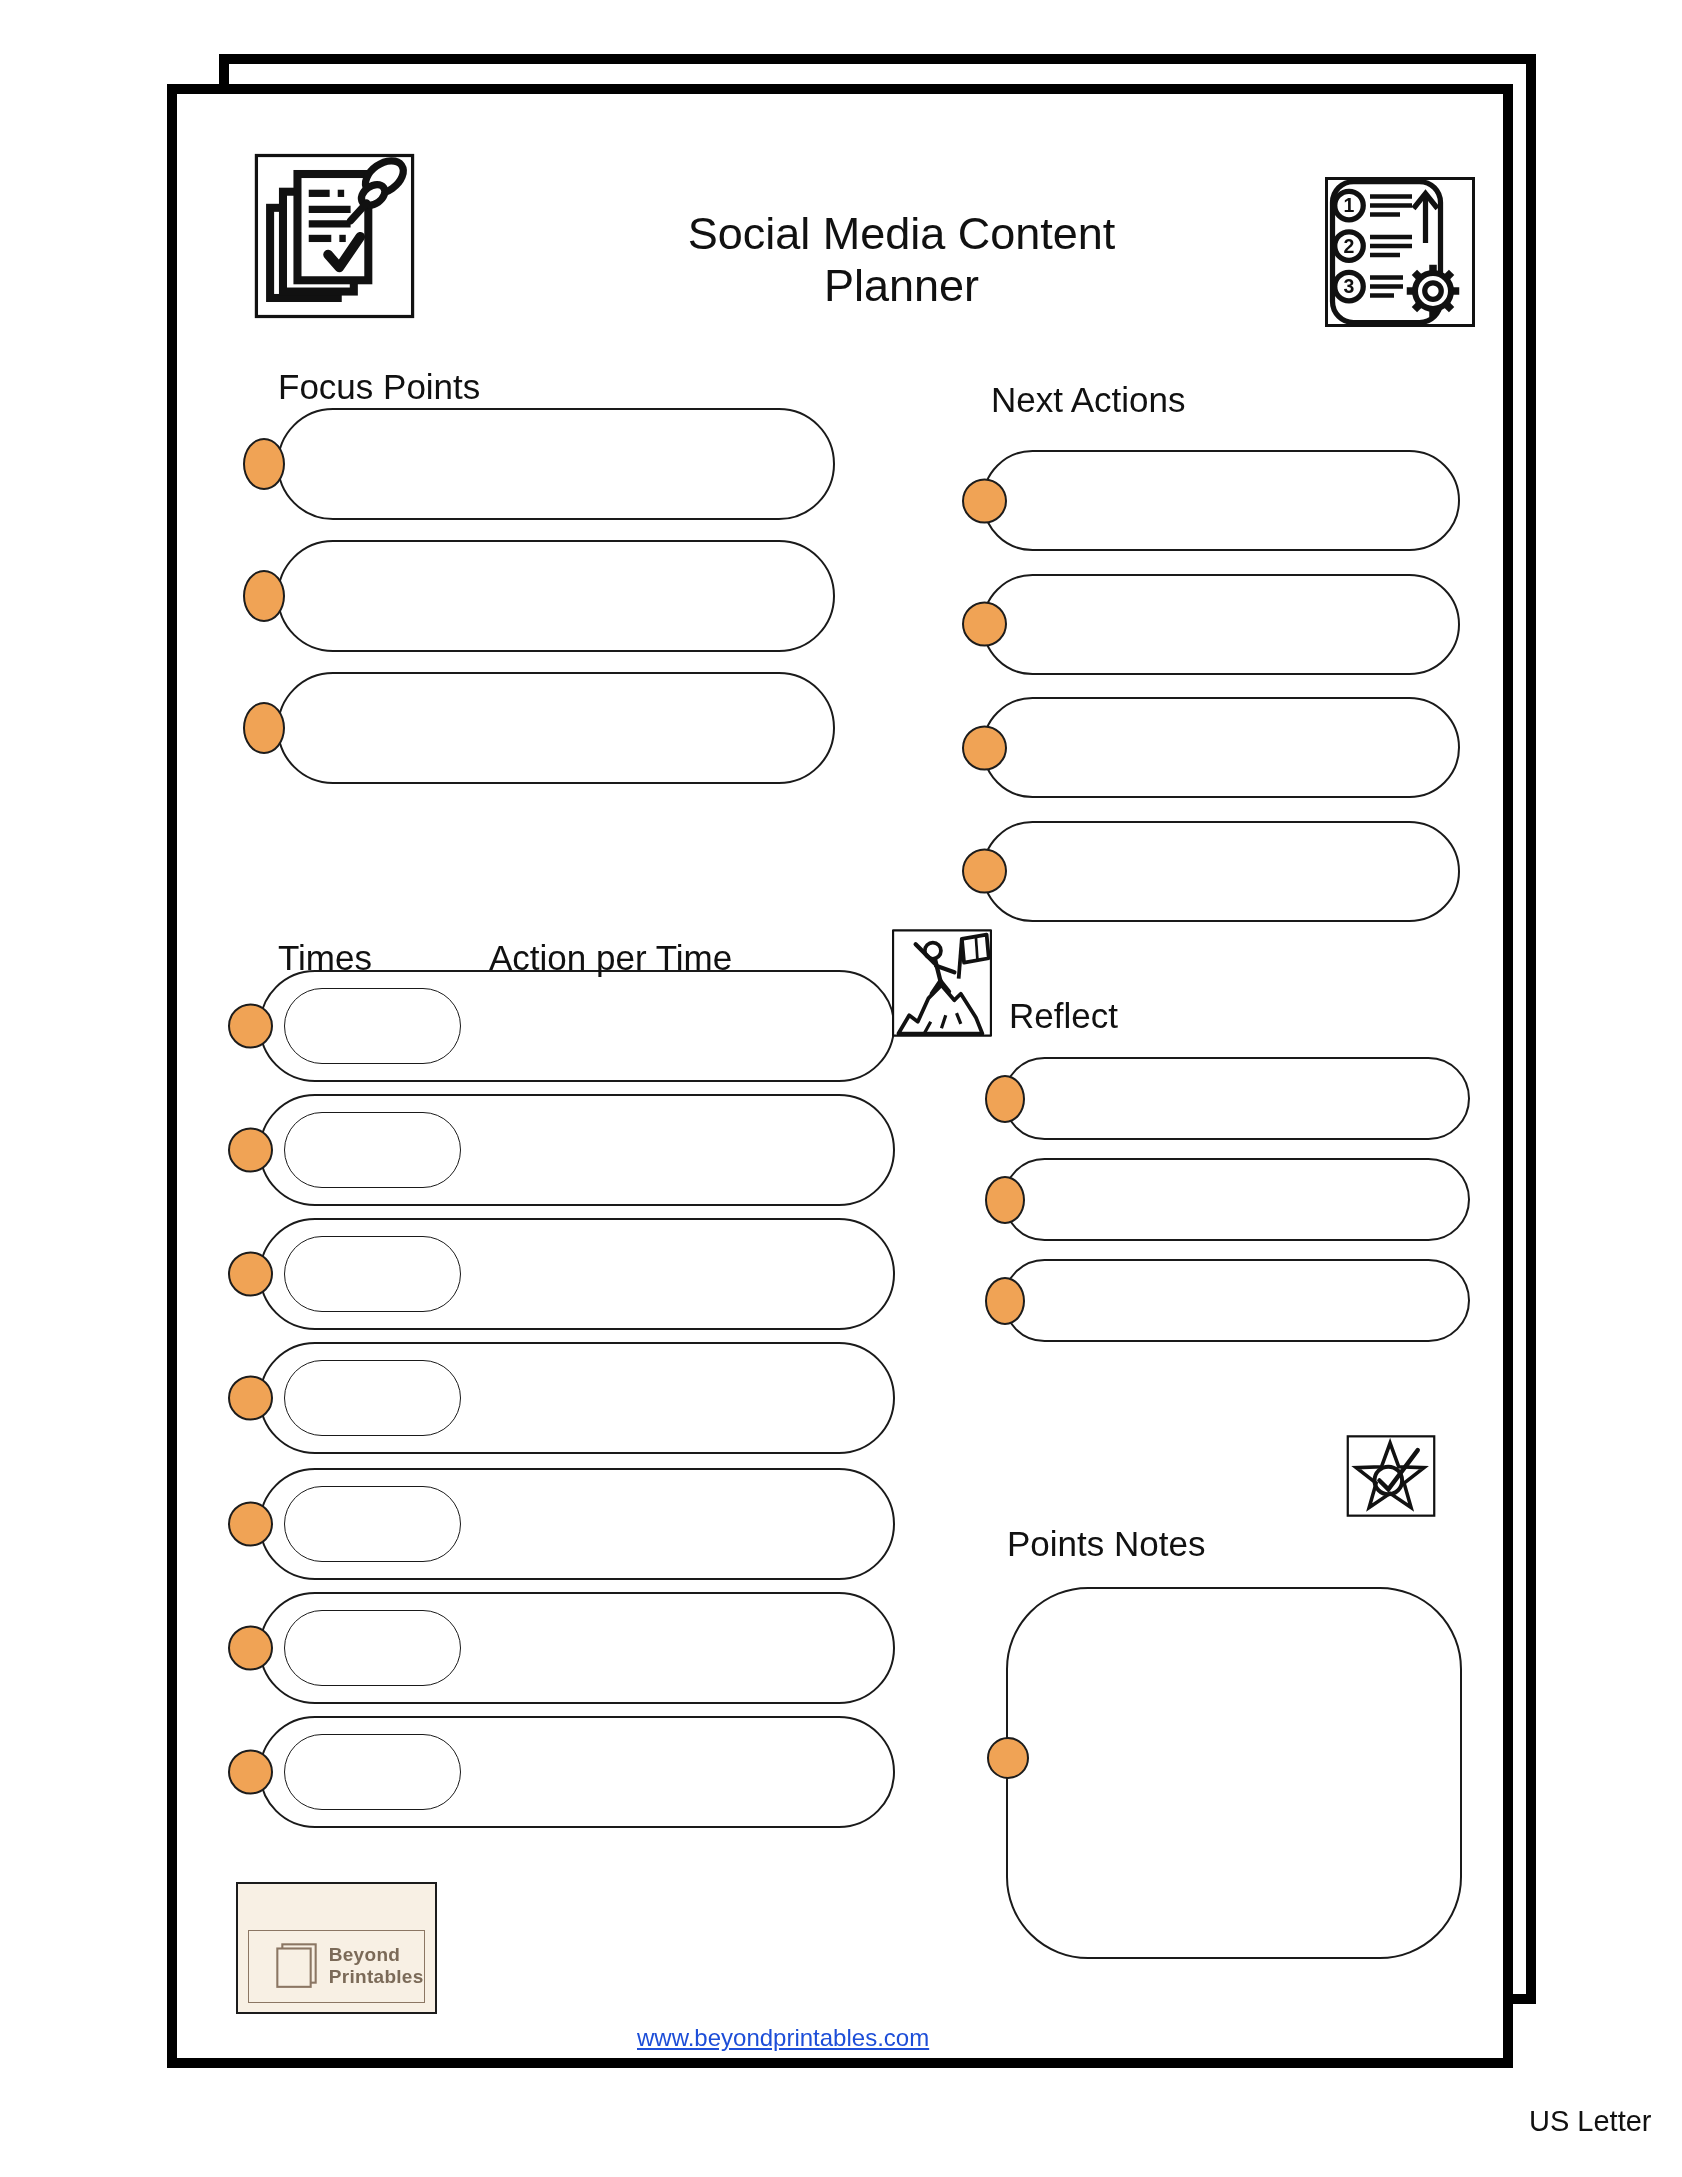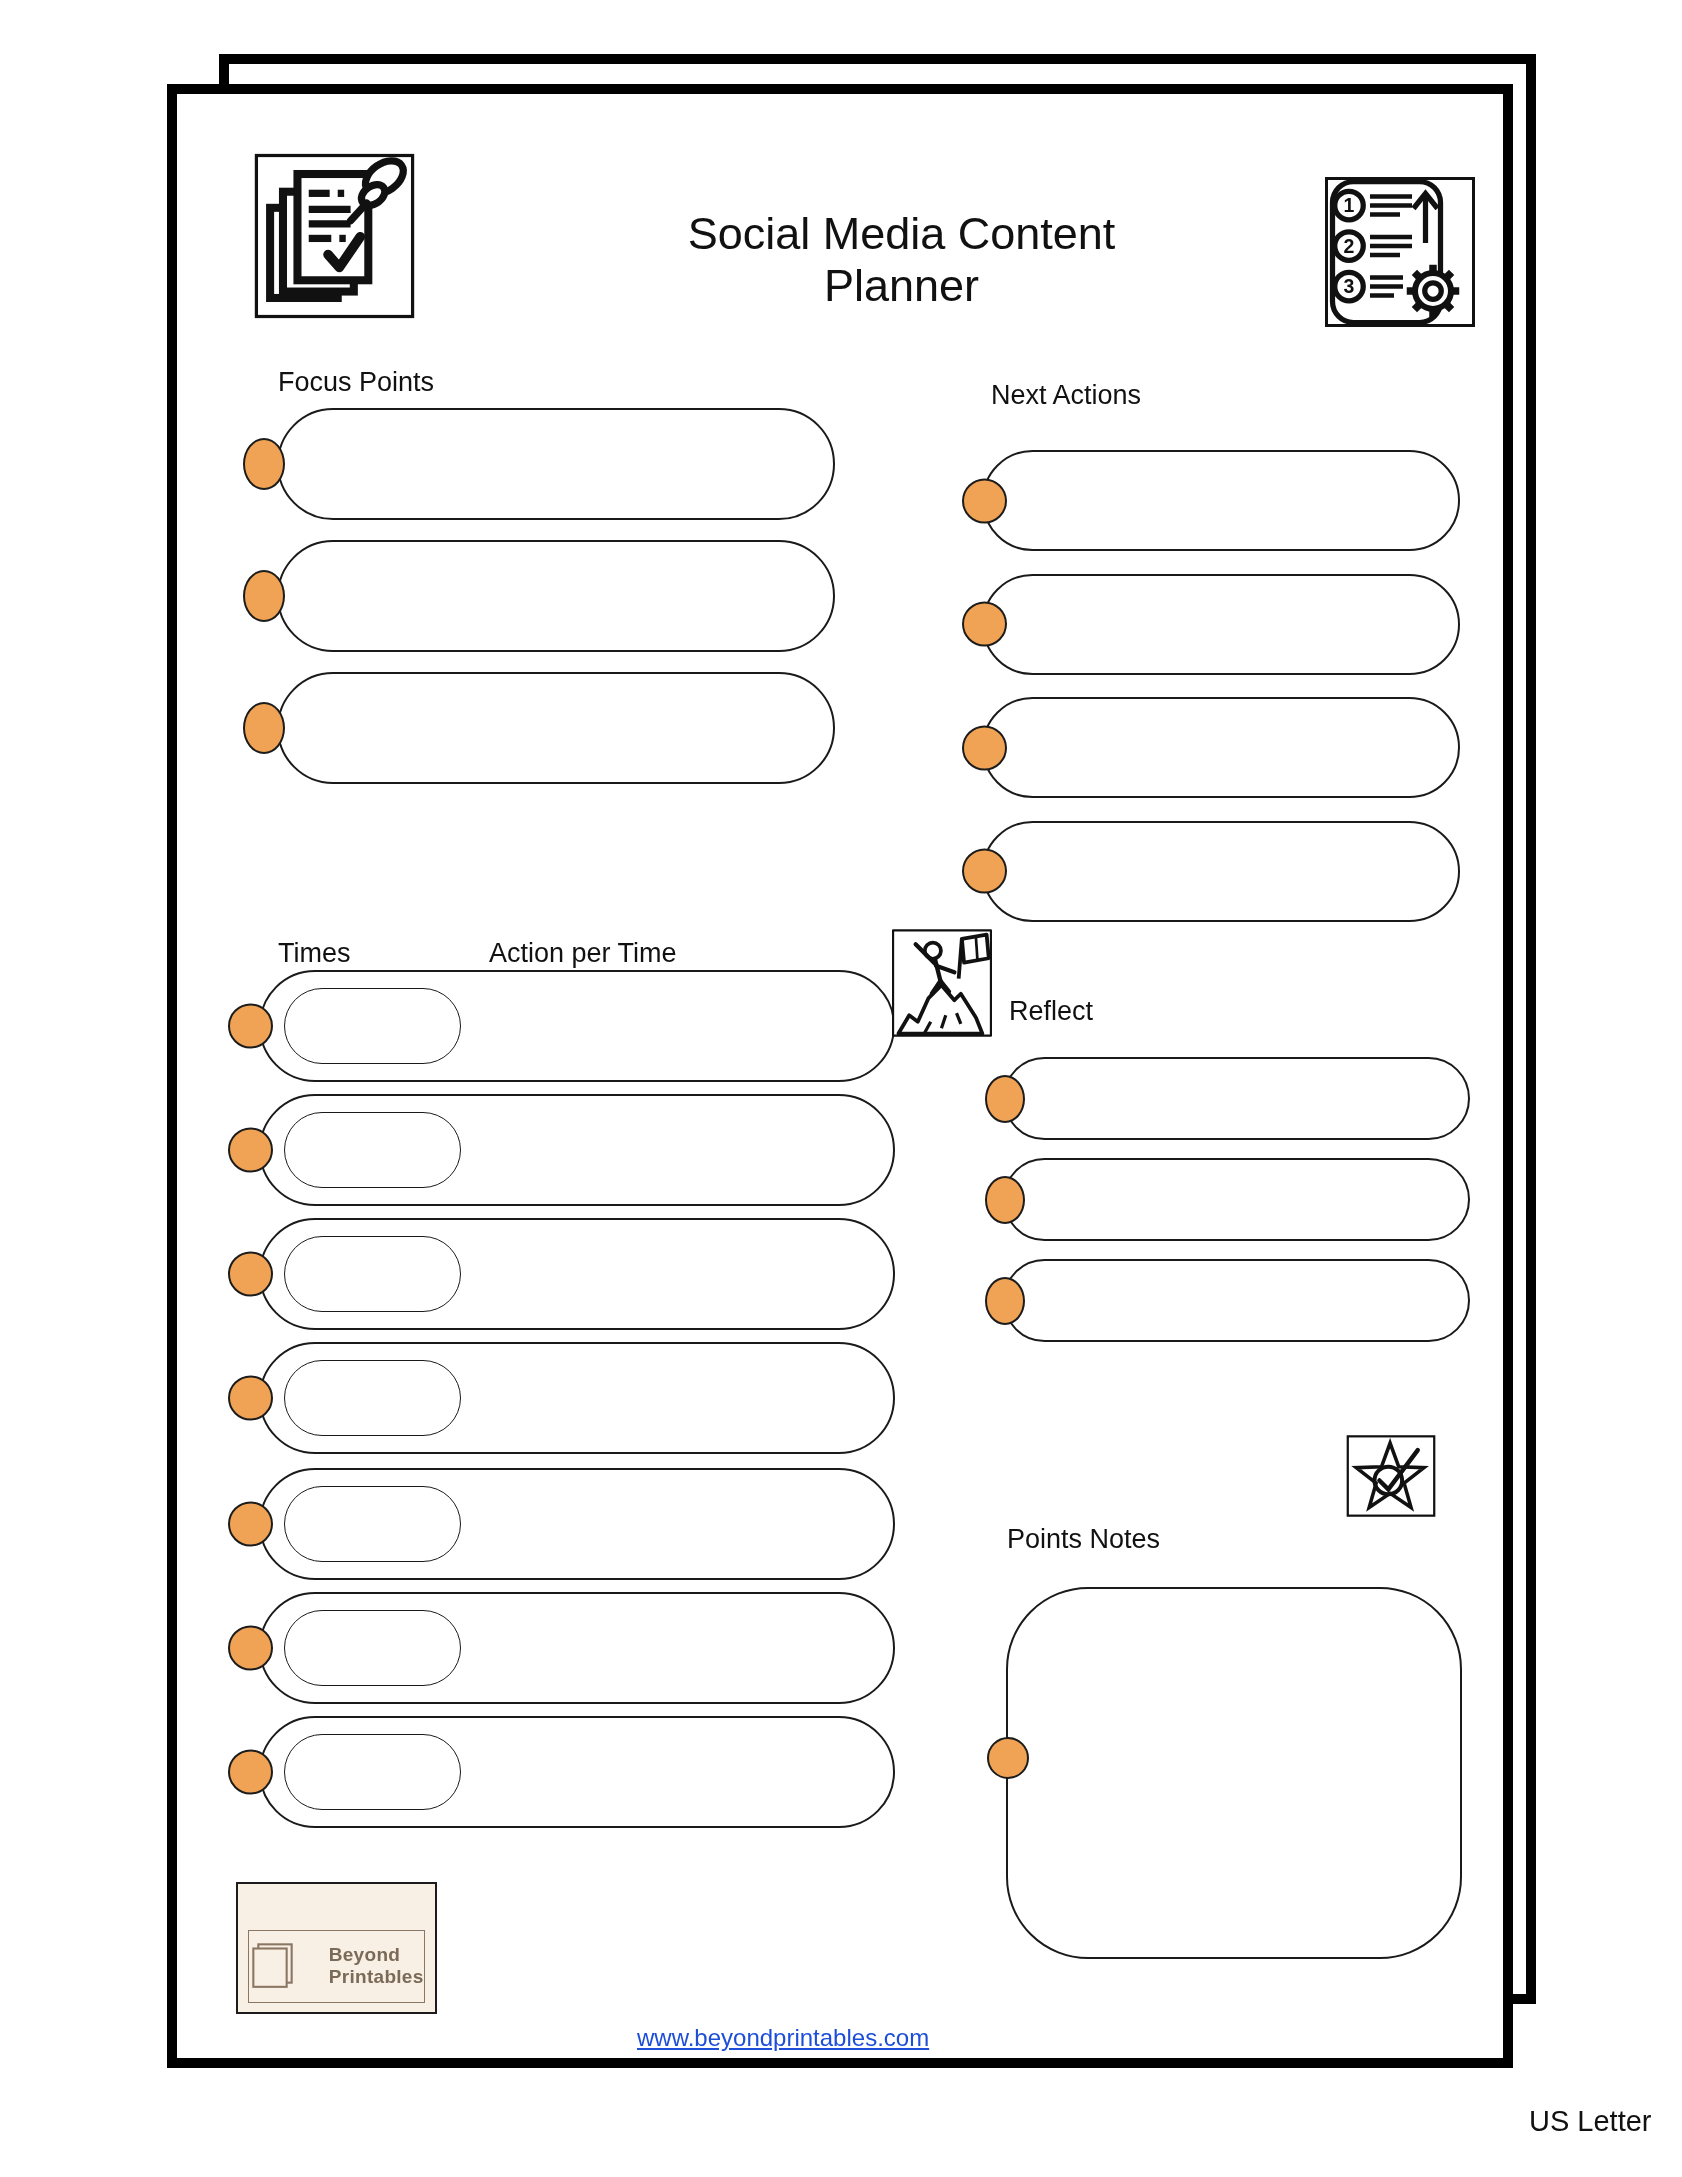--- a/index.html
+++ b/index.html
@@ -14,21 +14,21 @@
   #canvas{
     position:relative;width:1683px;height:2177px;background:#fff;
     font-family:"Liberation Sans",sans-serif;color:#111;overflow:hidden;
   }
   .abs{position:absolute;}
   
   .back-page{left:219px;top:54px;width:1317px;height:1950px;border:10.4px solid #000;background:#fff;}
   .front-page{left:167px;top:84px;width:1346px;height:1984px;border:10.4px solid #000;background:#fff;}
   
   .title{left:642px;top:208px;width:519px;text-align:center;font-size:45px;z-index:4;}
-  .h-section{font-size:27px;z-index:5;white-space:nowrap;}
+  .h-section{font-size:35px;z-index:5;white-space:nowrap;}
   
   .icon-frame{z-index:4;}
   .icon-frame svg{display:block;width:100%;height:100%;}
   
   .rows{position:absolute;z-index:3;}
   .pill{position:relative;background:#fff;border:2.2px solid var(--ink);}
   .focus-rows{left:277px;top:408px;width:558px;}
   .focus-rows .pill{height:112px;border-radius:56px;margin-bottom:20px;}
   .next-rows{left:982px;top:450px;width:478px;}
   .next-rows .pill{height:101px;border-radius:51px;margin-bottom:22.5px;}
@@ -47,21 +47,21 @@
   .dot-times{left:-33px;width:45px;height:45px;}
   .dot-reflect{left:-20px;width:40px;height:48px;}
   .dot-outcome{left:-21px;top:148px;transform:none;width:42px;height:42px;}
   
   .outcome-box{left:1006px;top:1587px;width:456px;height:372px;border:2.2px solid var(--ink);
     border-radius:82px;background:#fff;z-index:3;}
   
   .logo-badge{left:236px;top:1882px;width:201px;height:132px;background:var(--logo-bg);
     border:2.6px solid #1c1c1c;z-index:4;}
   .logo-inner{position:absolute;left:10.4px;top:9.5px;right:10.4px;bottom:9.5px;
-    border:1.7px solid var(--logo-border);display:flex;align-items:center;justify-content:space-between;gap:8.6px;margin-top:36px;}
+    border:1.7px solid var(--logo-border);display:flex;align-items:center;justify-content:flex-end;gap:8.6px;margin-top:36px;}
   .logo-pages{width:47px;height:50px;flex:0 0 auto;}
   .logo-name{color:var(--logo-text);font-size:19px;font-weight:bold;line-height:1.15;letter-spacing:0.3px;}
   
   .footer-url{left:637px;top:2024px;font-size:24px;color:#1d4ed8;text-decoration:underline;z-index:4;}
   .paper-size{left:1529px;top:2105px;font-size:29px;color:#111;z-index:4;}
 </style>
 </head>
 <body>
 
 <div id="canvas">

